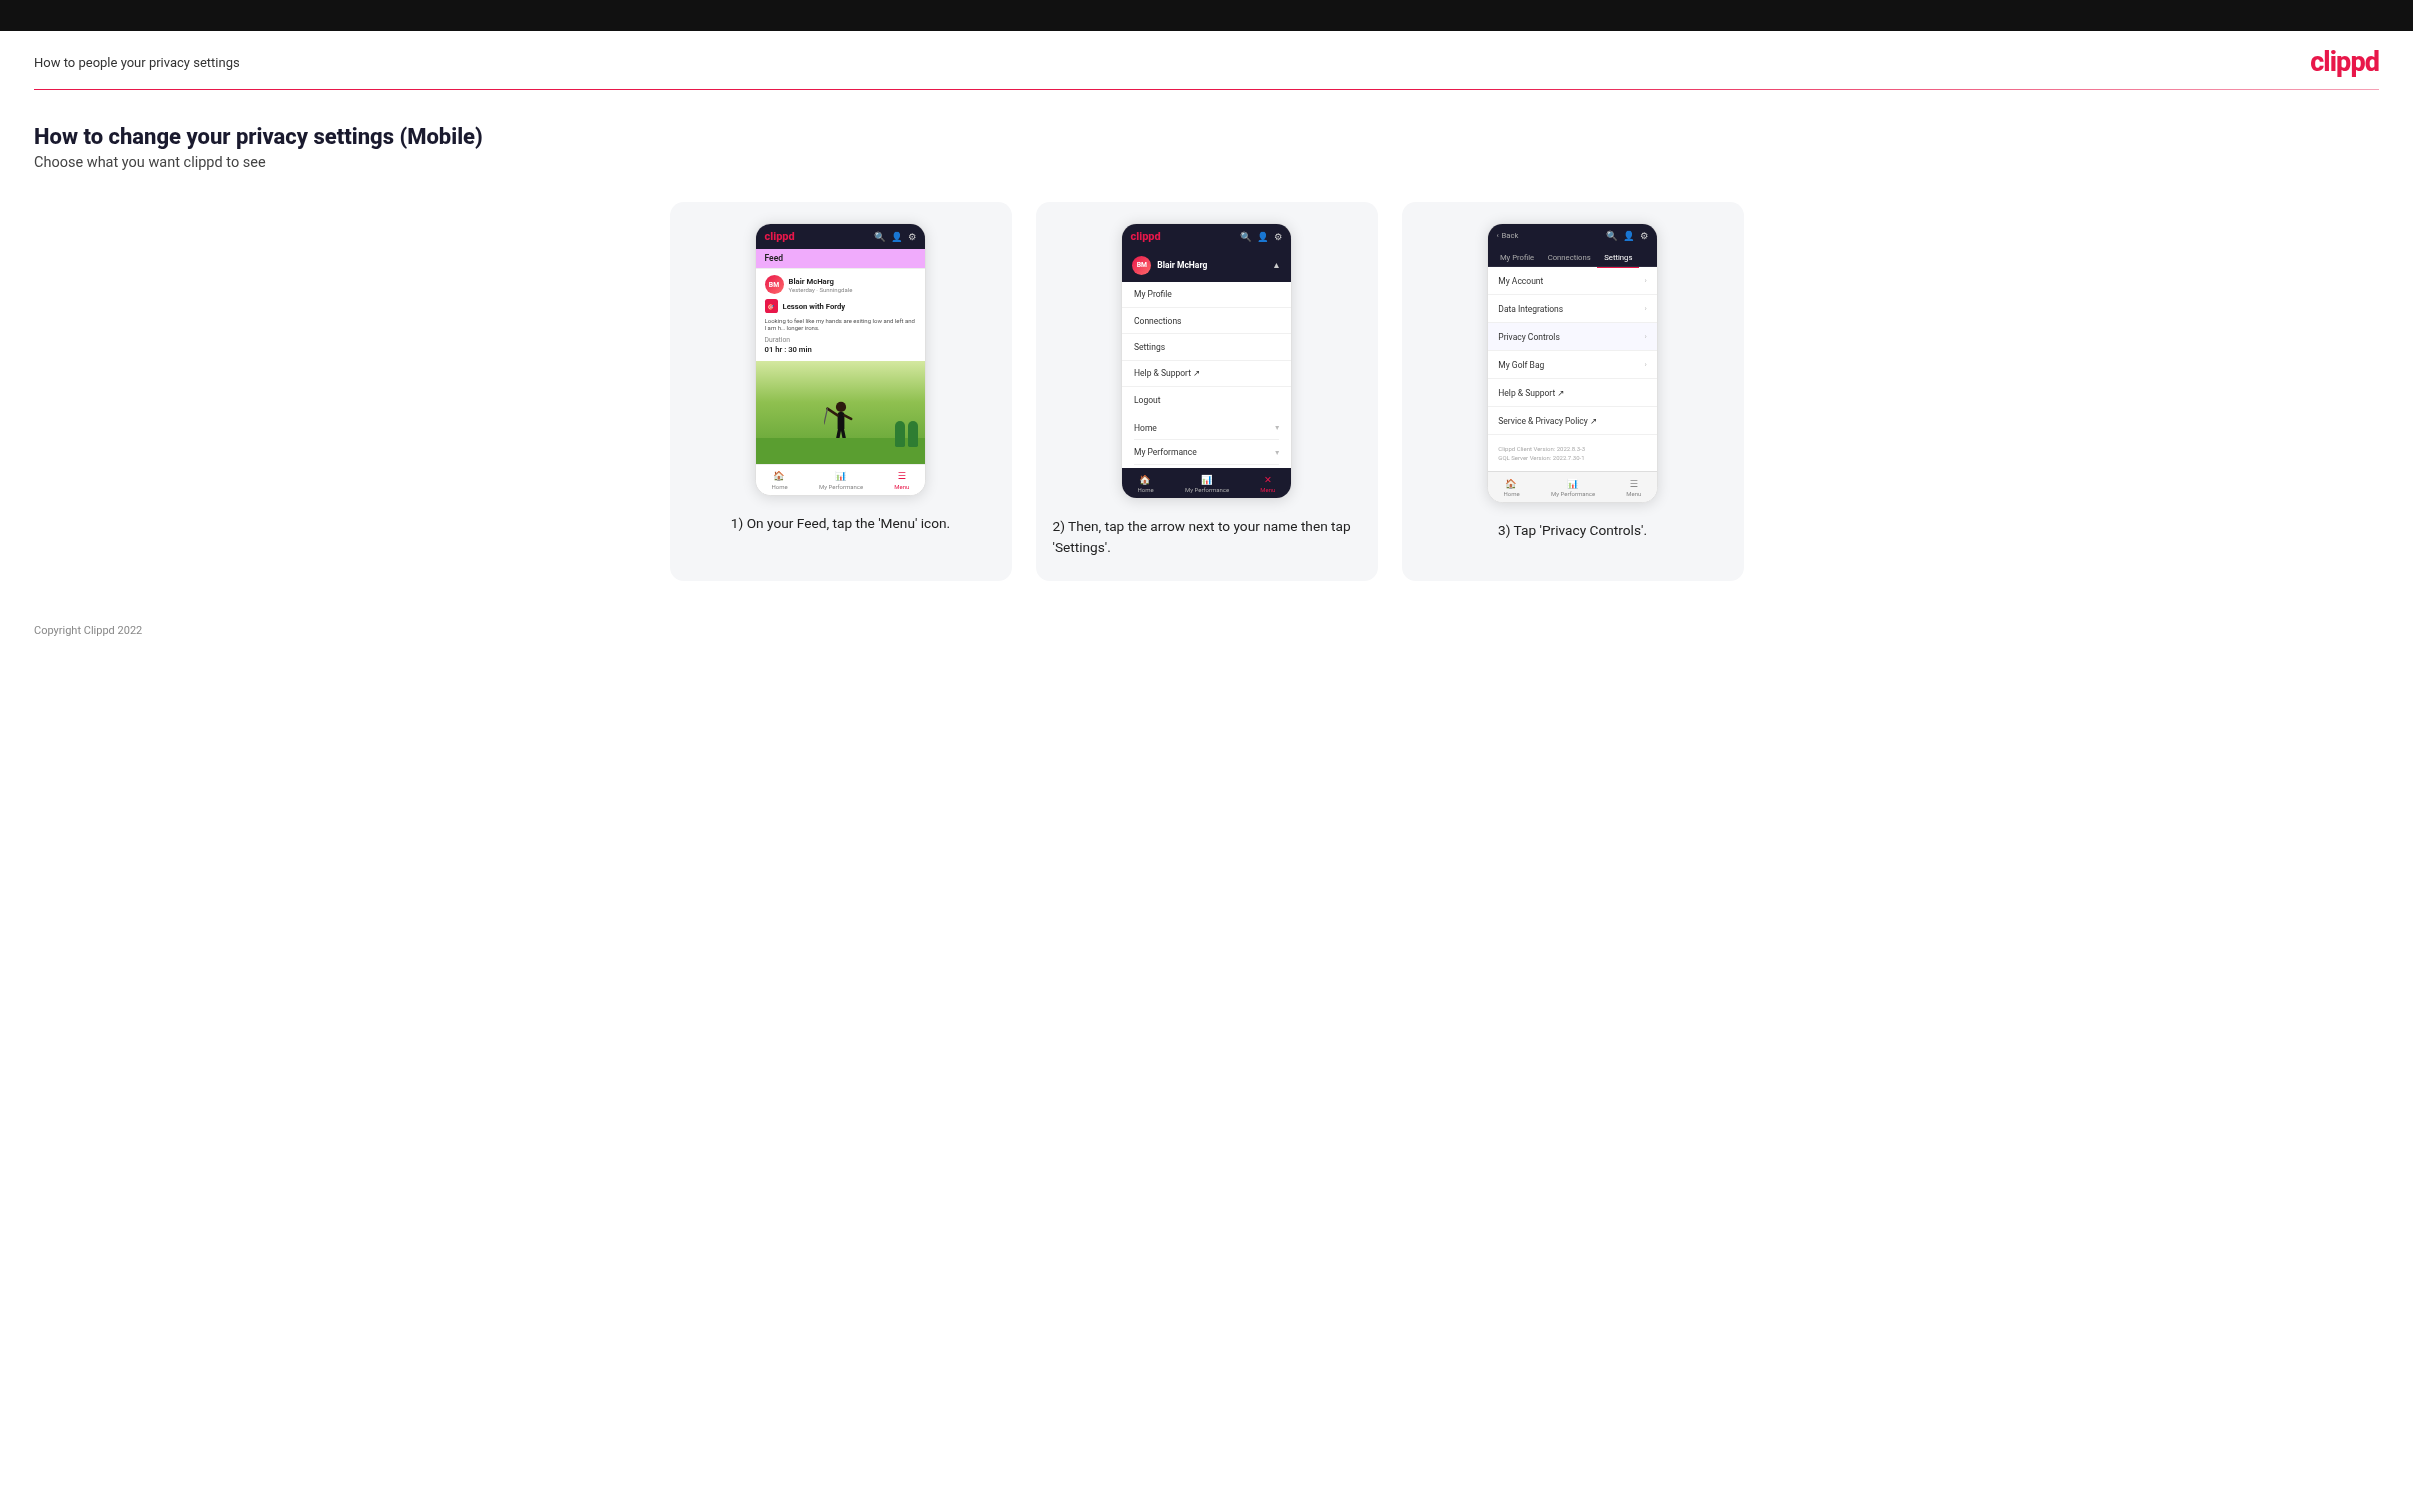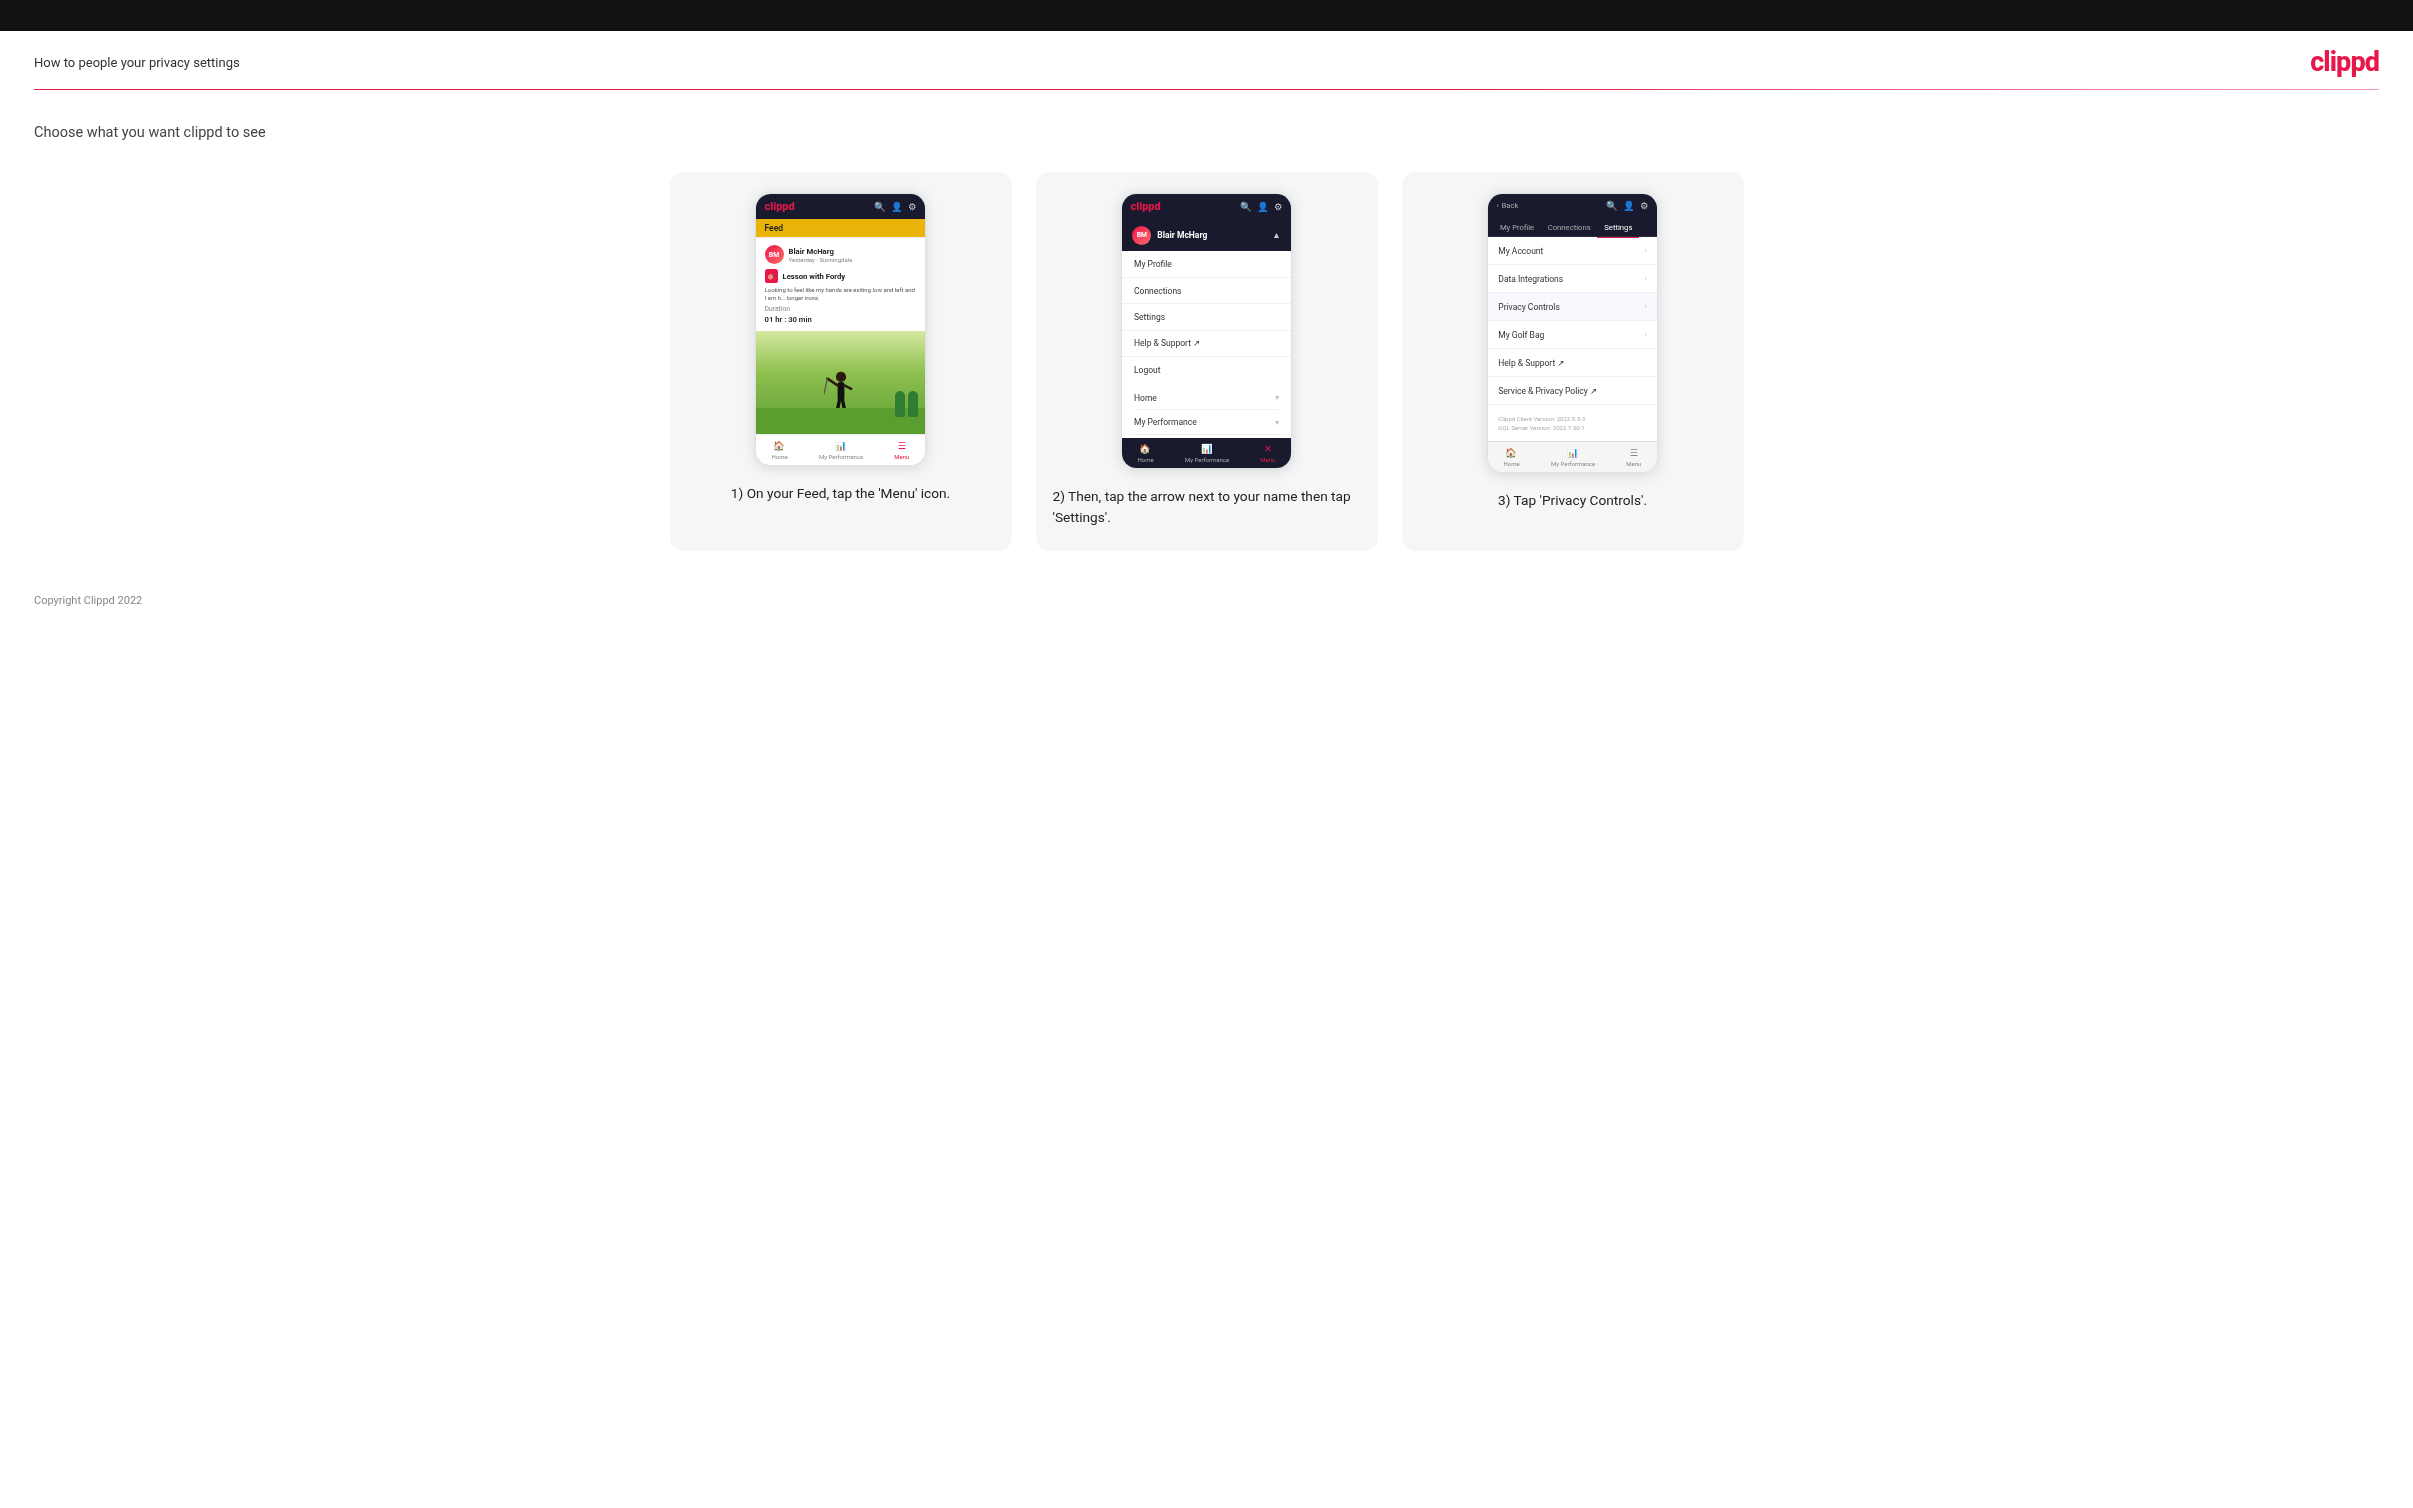--- a/index.html
+++ b/index.html
@@ -103,21 +103,21 @@
       background: #1a1a2e;
       display: flex;
       align-items: center;
       justify-content: space-between;
       padding: 6px 8.5px;
     }
     .m1-logo { color: #e8174a; font-weight: 800; font-size: 11px; }
     .m1-icons { display: flex; gap: 5.1px; color: #ccc; font-size: 9.4px; }
 
     .m1-tab {
-      background: #eab308;
+      background: #f0abfc;
       padding: 4.3px 8.5px;
       font-size: 8.5px;
       font-weight: 600;
       color: #222;
       border-bottom: 0.9px solid #eee;
     }
 
     .m1-post {
       background: #fff;
       padding: 6.8px 8.5px;
@@ -358,20 +358,21 @@
 
 <div class="top-bar"></div>
 
 <div class="header">
   <span class="header-title">How to people your privacy settings</span>
   <span class="logo">clippd</span>
 </div>
 <div class="header-divider"></div>
 
 <div class="main">
+  <div class="page-heading">How to change your privacy settings (Mobile)</div>
   <div class="page-subheading">Choose what you want clippd to see</div>
 
   <div class="steps-row">
 
     <div class="step-card">
       <div class="mockup">
 
         <div class="m1-header">
           <span class="m1-logo">clippd</span>
           <div class="m1-icons">

